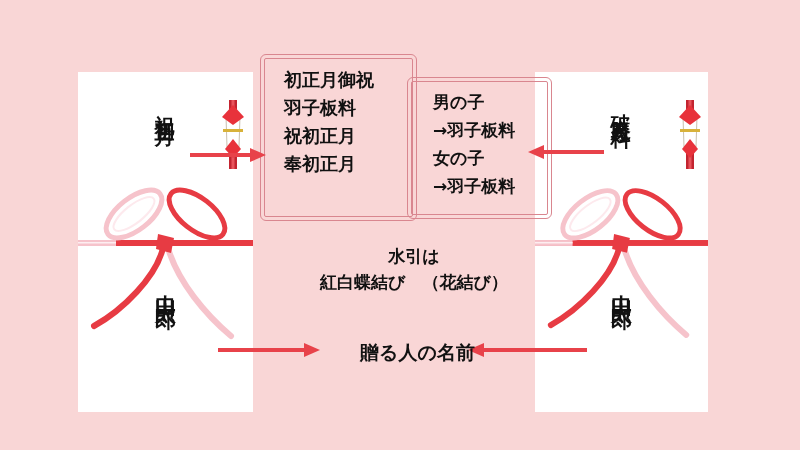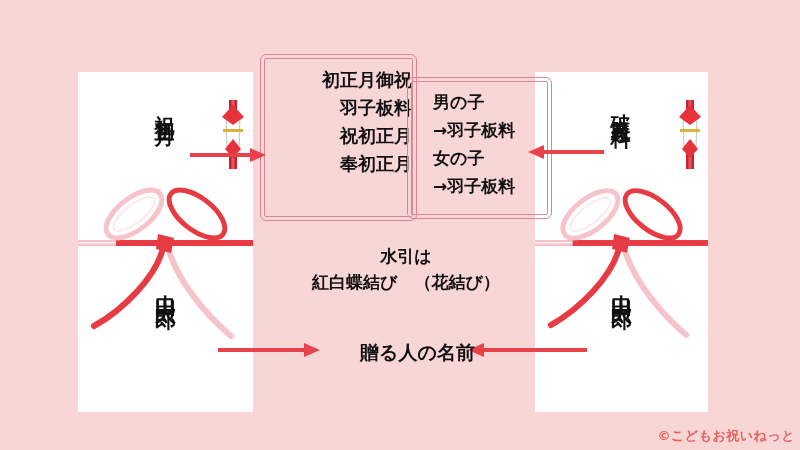--- a/index.html
+++ b/index.html
@@ -28,26 +28,26 @@
   .bow-svg { position:absolute; left:0; top:0; pointer-events:none; }
   .noshi-svg { position:absolute; left:141px; top:28px; }
   .frame-box {
     position:absolute;
     border:1px solid #d9868f; outline:1px solid #d9868f; outline-offset:3px;
     border-radius:2px;
     color:#111; font-weight:600;
   }
   .frame-box .line { white-space:pre; }
   .box-names { left:264px; top:58px; width:128px; height:150px;
-               padding:7px 0 0 19px; font-size:18px; line-height:28px;text-align:right; }
+               padding:7px 0 0 19px; font-size:18px; line-height:28px; }
   .box-gender { left:411px; top:81px; width:114px; height:126px;
                 padding:6px 0 0 21px; font-size:17px; line-height:28px; }
   .arrow { position:absolute; }
   .note-mizuhiki {
-    position:absolute; left:296px; top:243px; width:220px;
+    position:absolute; left:304px; top:243px; width:220px;
     text-align:center; font-size:17px; line-height:26px; font-weight:600; color:#111;
   }
   .note-giver {
     position:absolute; left:325px; top:340px; width:150px;
     text-align:right; font-size:19px; font-weight:600; color:#111;
   }
   .copyright {
     position:absolute; right:5px; bottom:5px;
     font-size:13px; font-weight:bold; color:#e4625f; letter-spacing:0.5px;
   }
@@ -140,15 +140,14 @@
     <line x1="14" y1="8" x2="119" y2="8" stroke="#e8424a" stroke-width="4"></line>
     <polygon points="16,1 0,8 16,15" fill="#e8424a"></polygon>
   </svg>
 
   <div class="note-mizuhiki">
     <div>水引は</div>
     <div>紅白蝶結び　（花結び）</div>
   </div>
   <div class="note-giver">贈る人の名前</div>
 
-  <div class="copyright">©こどもお祝いねっと</div>
 
 </div>
 
 </body></html>

